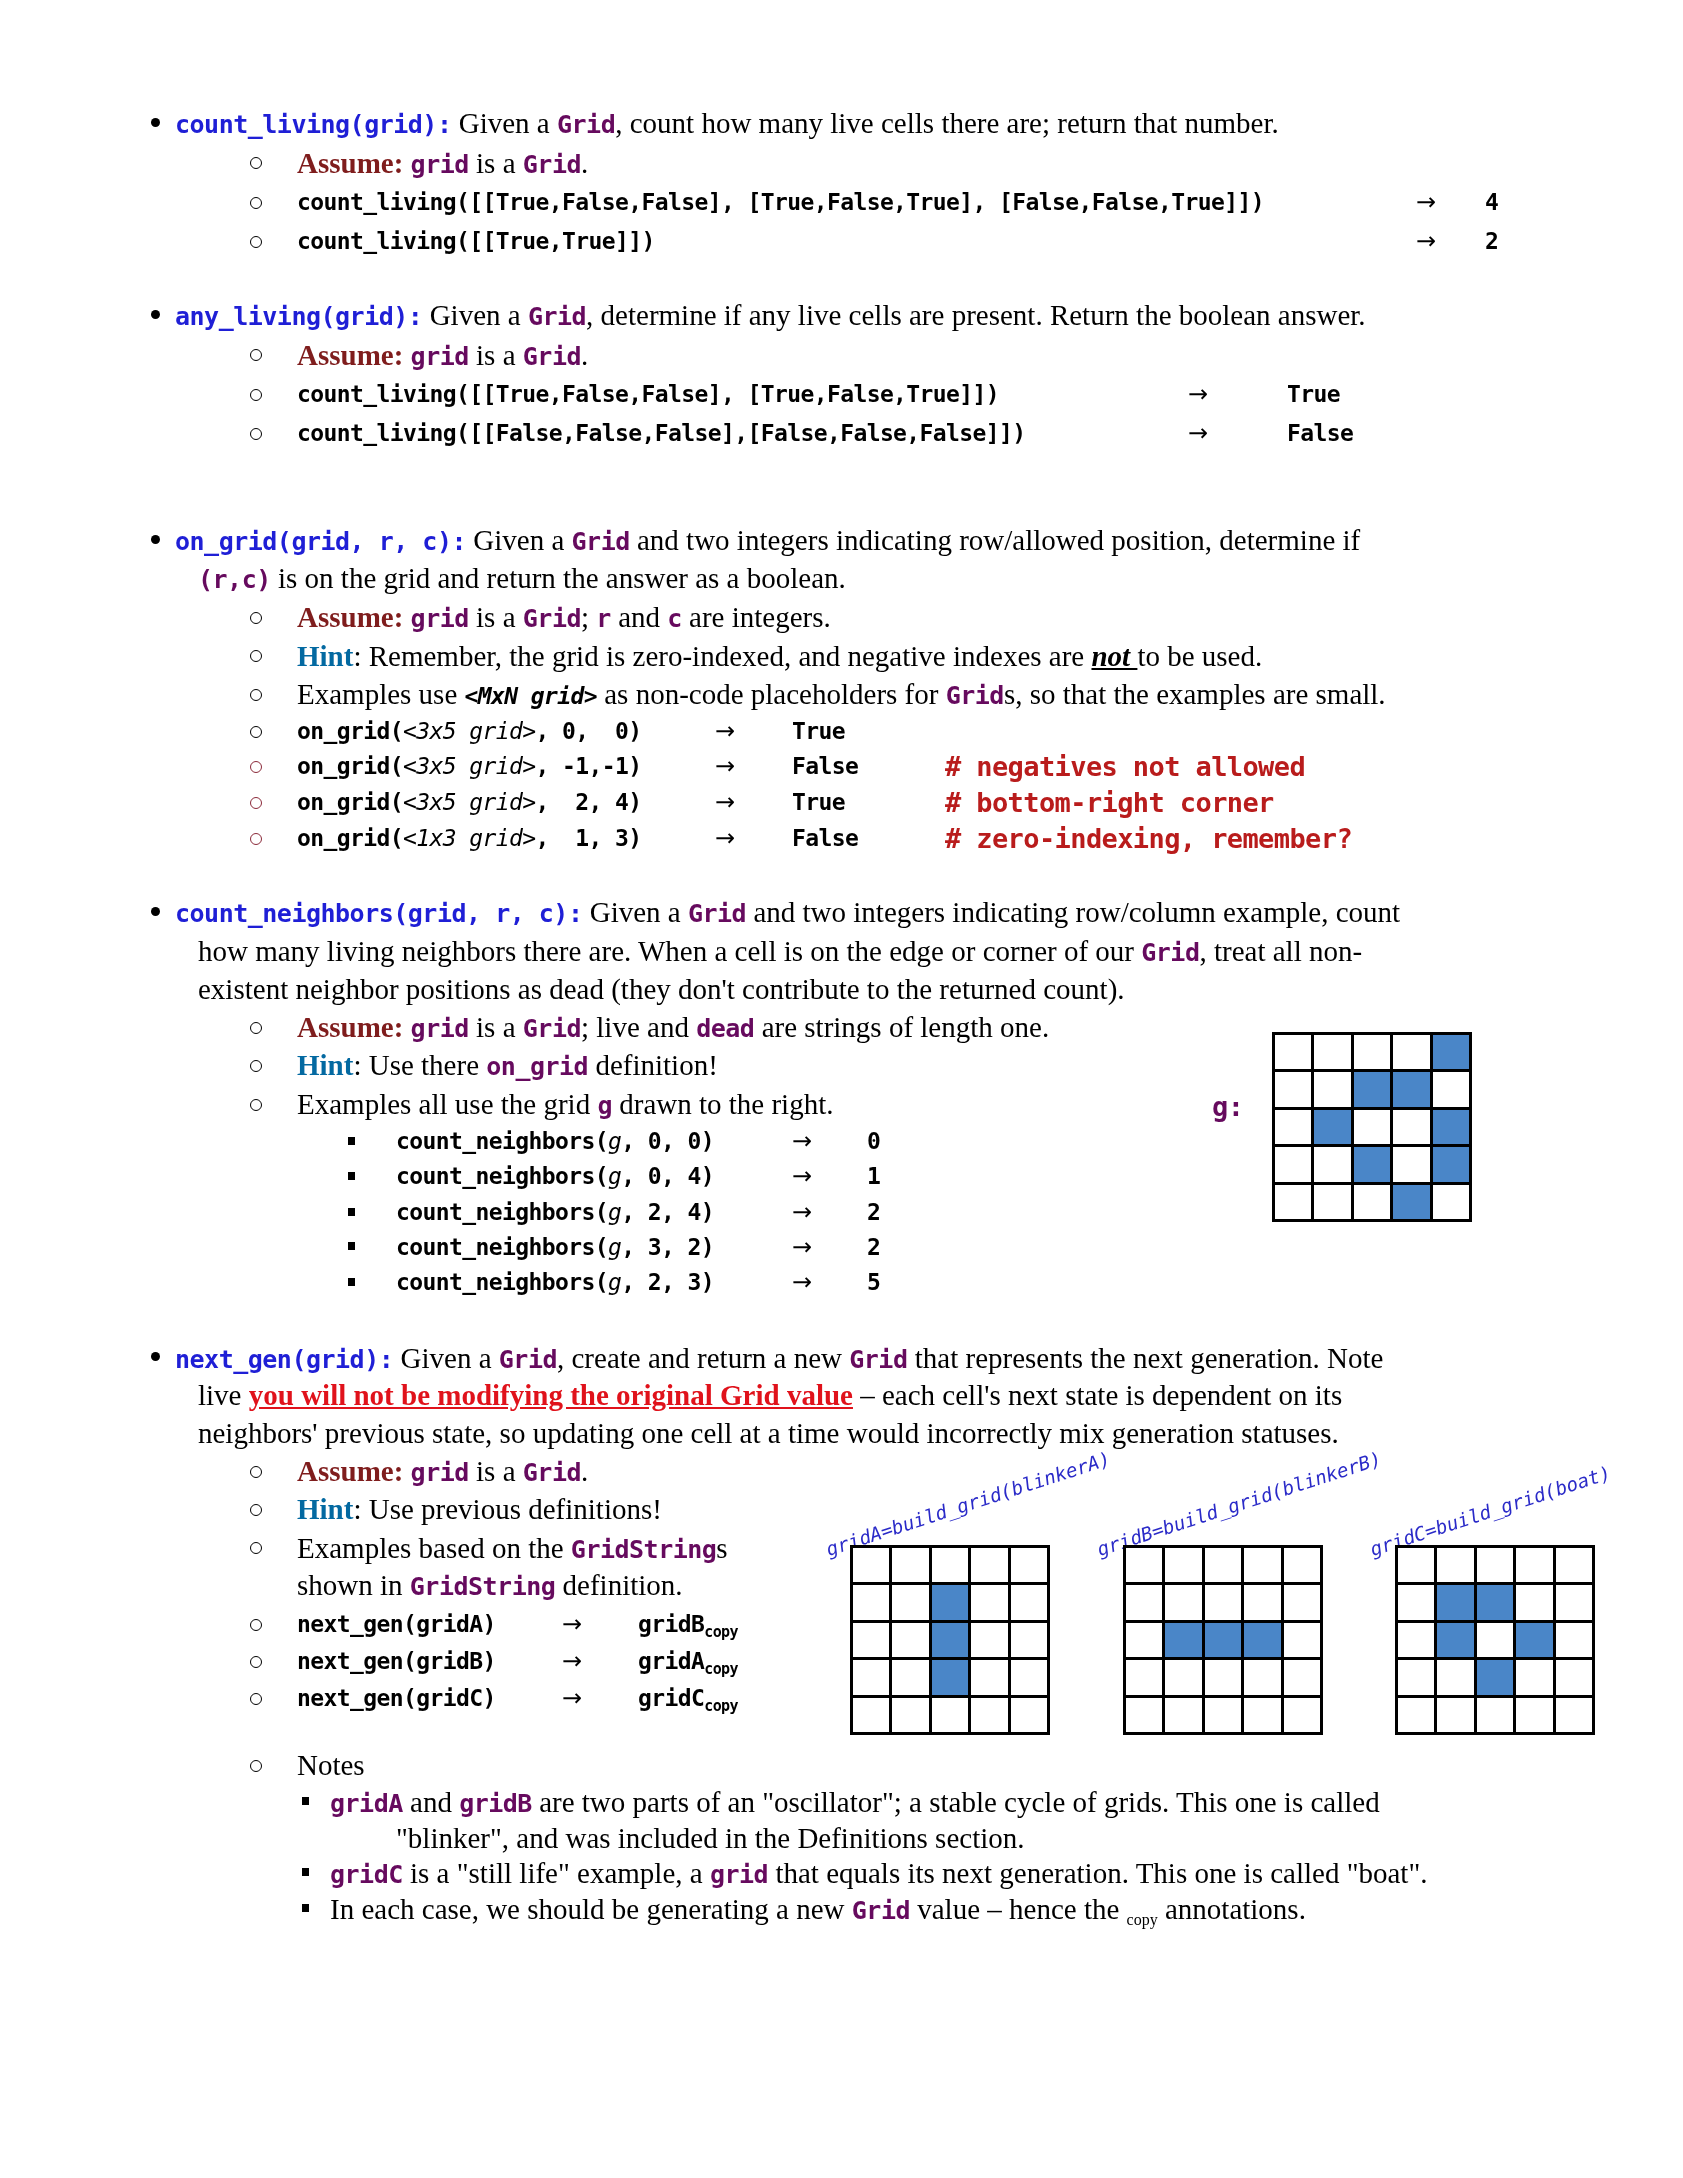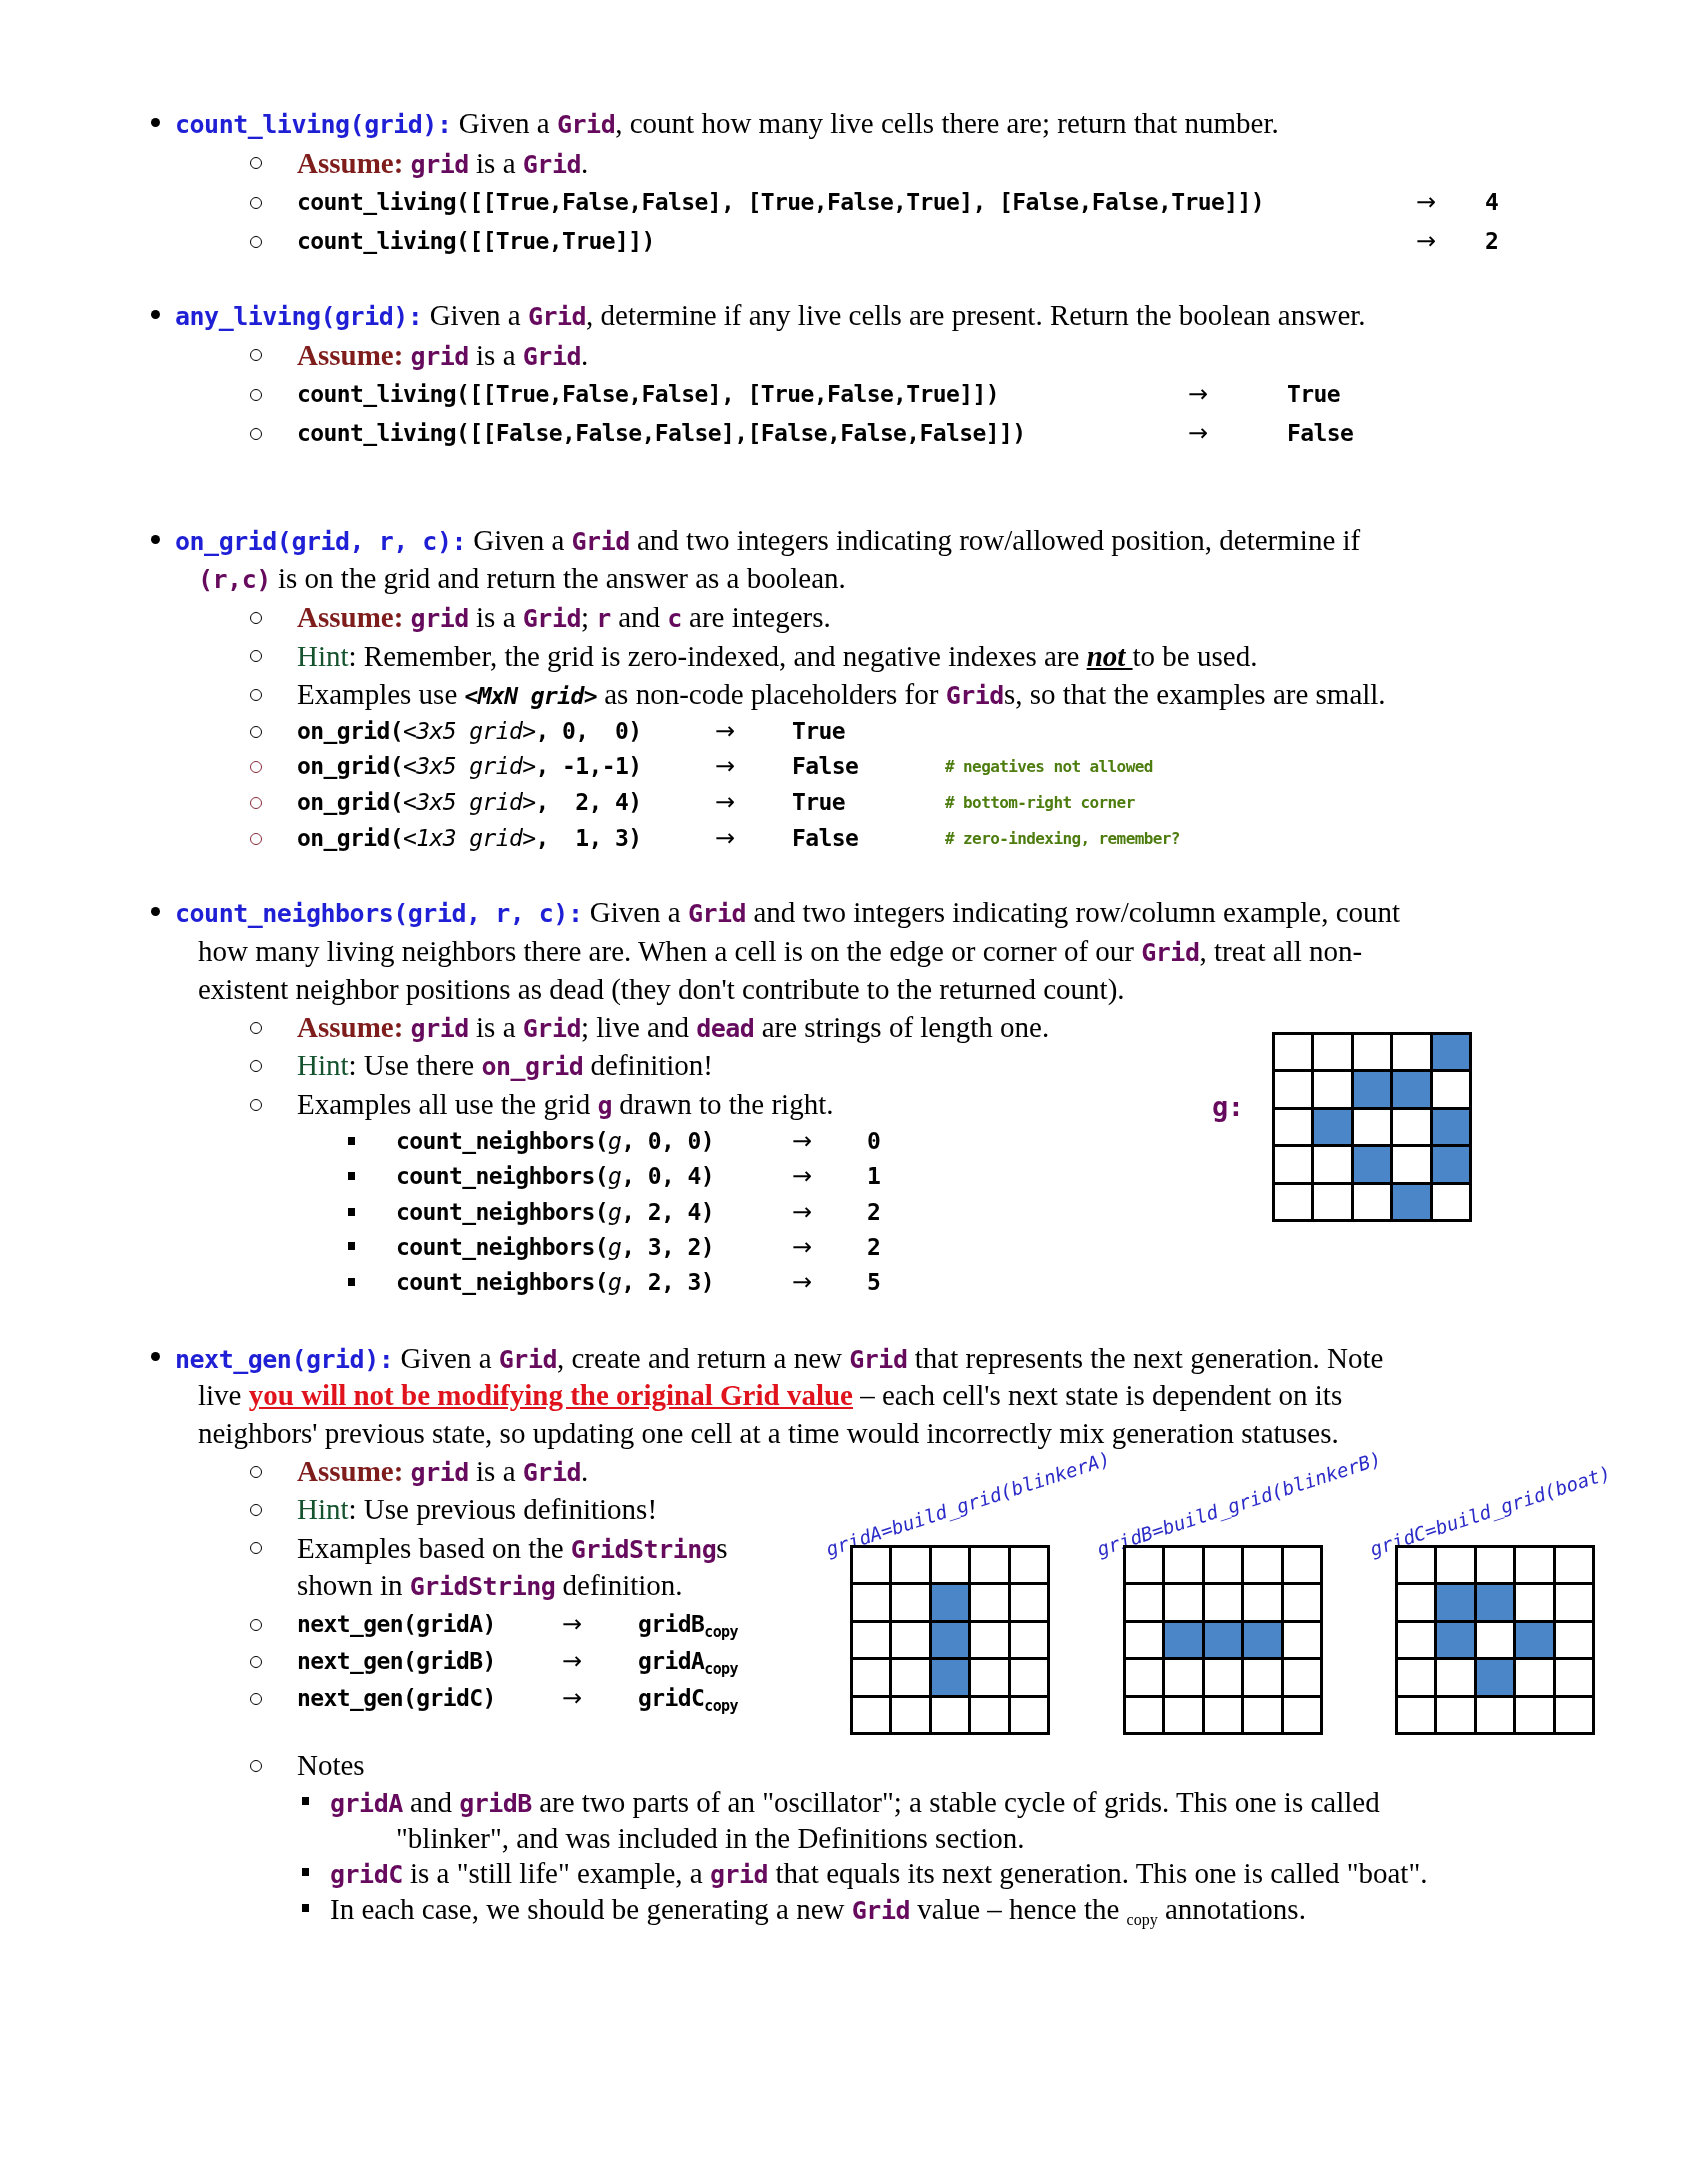--- a/index.html
+++ b/index.html
@@ -4,23 +4,23 @@
 <style>
   html, body { margin: 0; padding: 0; background: #ffffff; }
   body { width: 1683px; height: 2178px; position: relative; overflow: hidden;
          font-family: "Liberation Serif", serif; color: #000; }
   .line { position: absolute; white-space: nowrap; font-size: 29px; line-height: 36px; }
   .fn { font-family: "DejaVu Sans Mono", monospace; font-weight: bold; color: #1f1fd6; font-size: 25px; letter-spacing: -0.5px; }
   .kw { font-family: "DejaVu Sans Mono", monospace; font-weight: bold; color: #660a5e; font-size: 25px; letter-spacing: -0.5px; }
   .code { font-family: "DejaVu Sans Mono", monospace; font-weight: bold; font-size: 23px; letter-spacing: -0.6px; }
   .codei { font-style: italic; font-weight: normal; }
   .assume { color: #7f1d1d; font-weight: bold; }
-  .hint { color: #14532d; }
+  .hint { color: #0369a1; font-weight: bold; }
   .red-u { color: #e0121b; font-weight: bold; text-decoration: underline; }
-  .comment { font-family: "DejaVu Sans Mono", monospace; font-size: 16px; color: #4d7c0f; font-weight: bold; letter-spacing: -0.6px; text-align: center; }
+  .comment { font-family: "DejaVu Sans Mono", monospace; font-size: 27px; color: #b91c1c; font-weight: bold; letter-spacing: -0.6px; text-align: center; }
   .bullet { position: absolute; width: 9px; height: 9px; border-radius: 50%; background: #000; }
   .circ { position: absolute; width: 12px; height: 12px; border-radius: 50%; border: 1.4px solid #000; box-sizing: border-box; }
   .circ.red { border-color: #8b2a3a; }
   .sq { position: absolute; width: 7px; height: 8px; background: #000; }
   .arrow { font-family: "DejaVu Sans", sans-serif; font-size: 24px; }
   .sub { font-size: 16px; vertical-align: -6px; }
   .grid { position: absolute; display: grid; border: 3px solid #000; background: #000; gap: 3px; box-sizing: border-box; }
   .cell { background: #fff; }
   .cell.live { background: #4a86c8; }
   .glabel { position: absolute; font-family: "DejaVu Sans Mono", monospace; font-style: italic; font-size: 19px; color: #2a2ac8;

